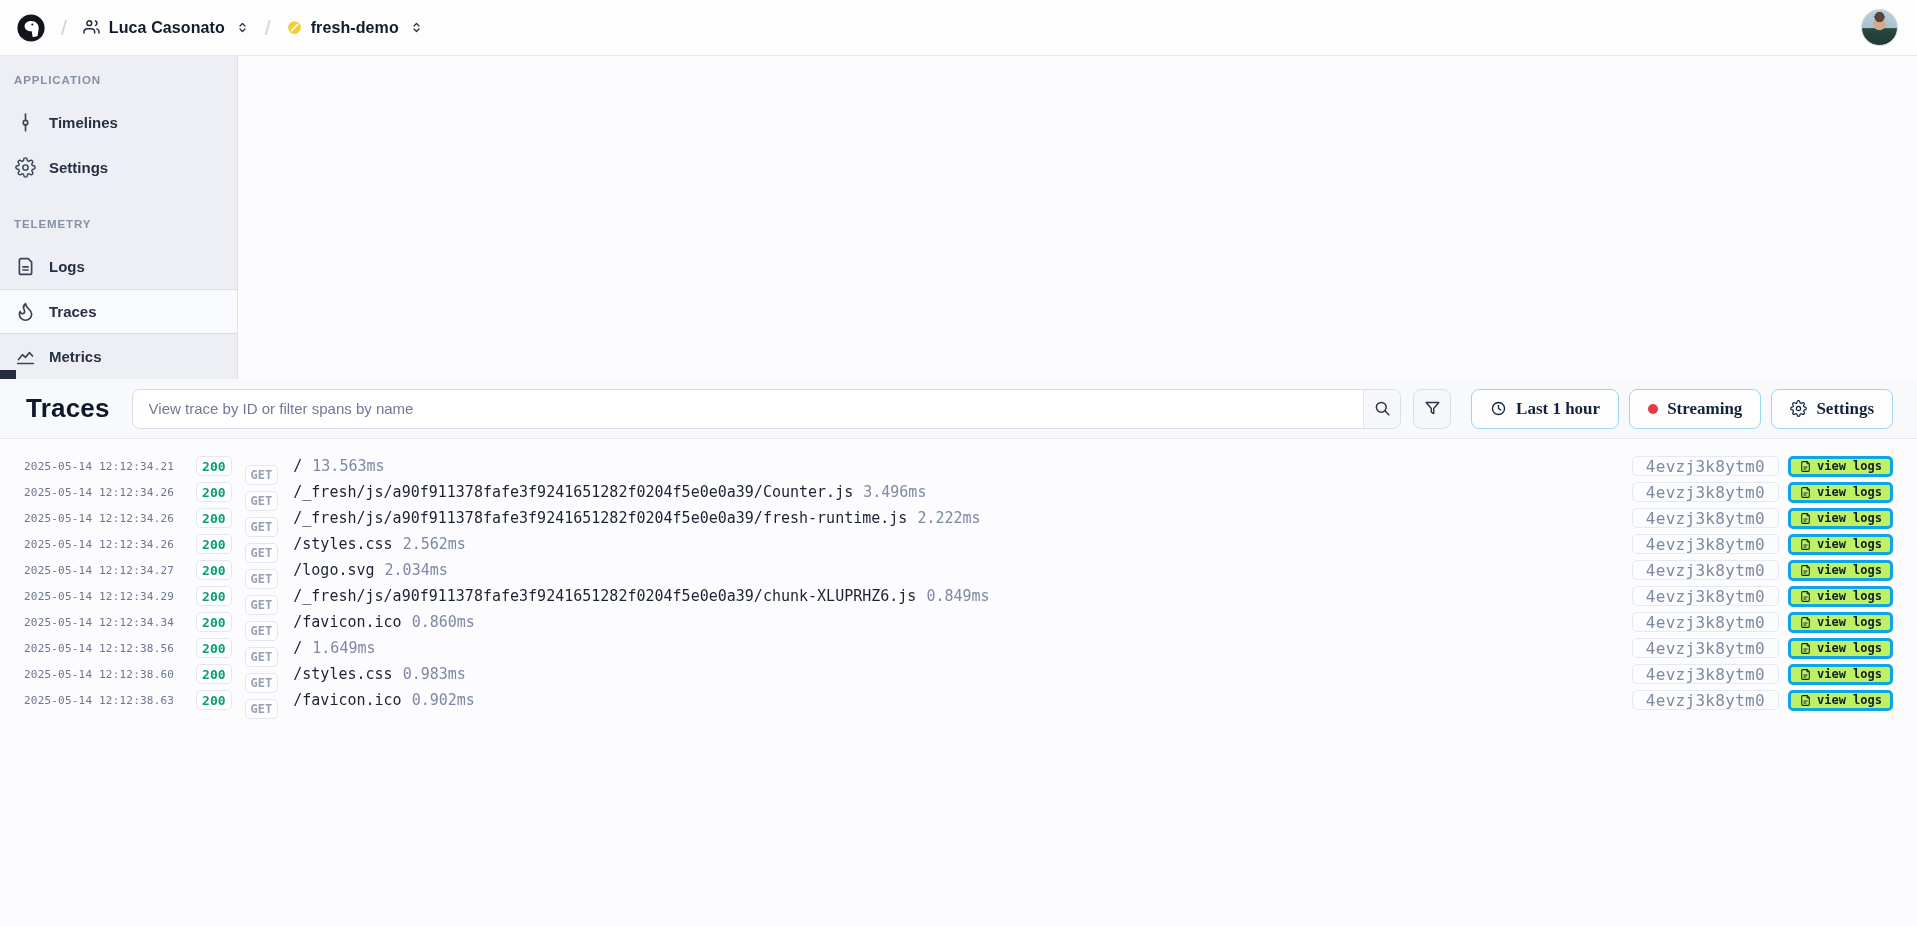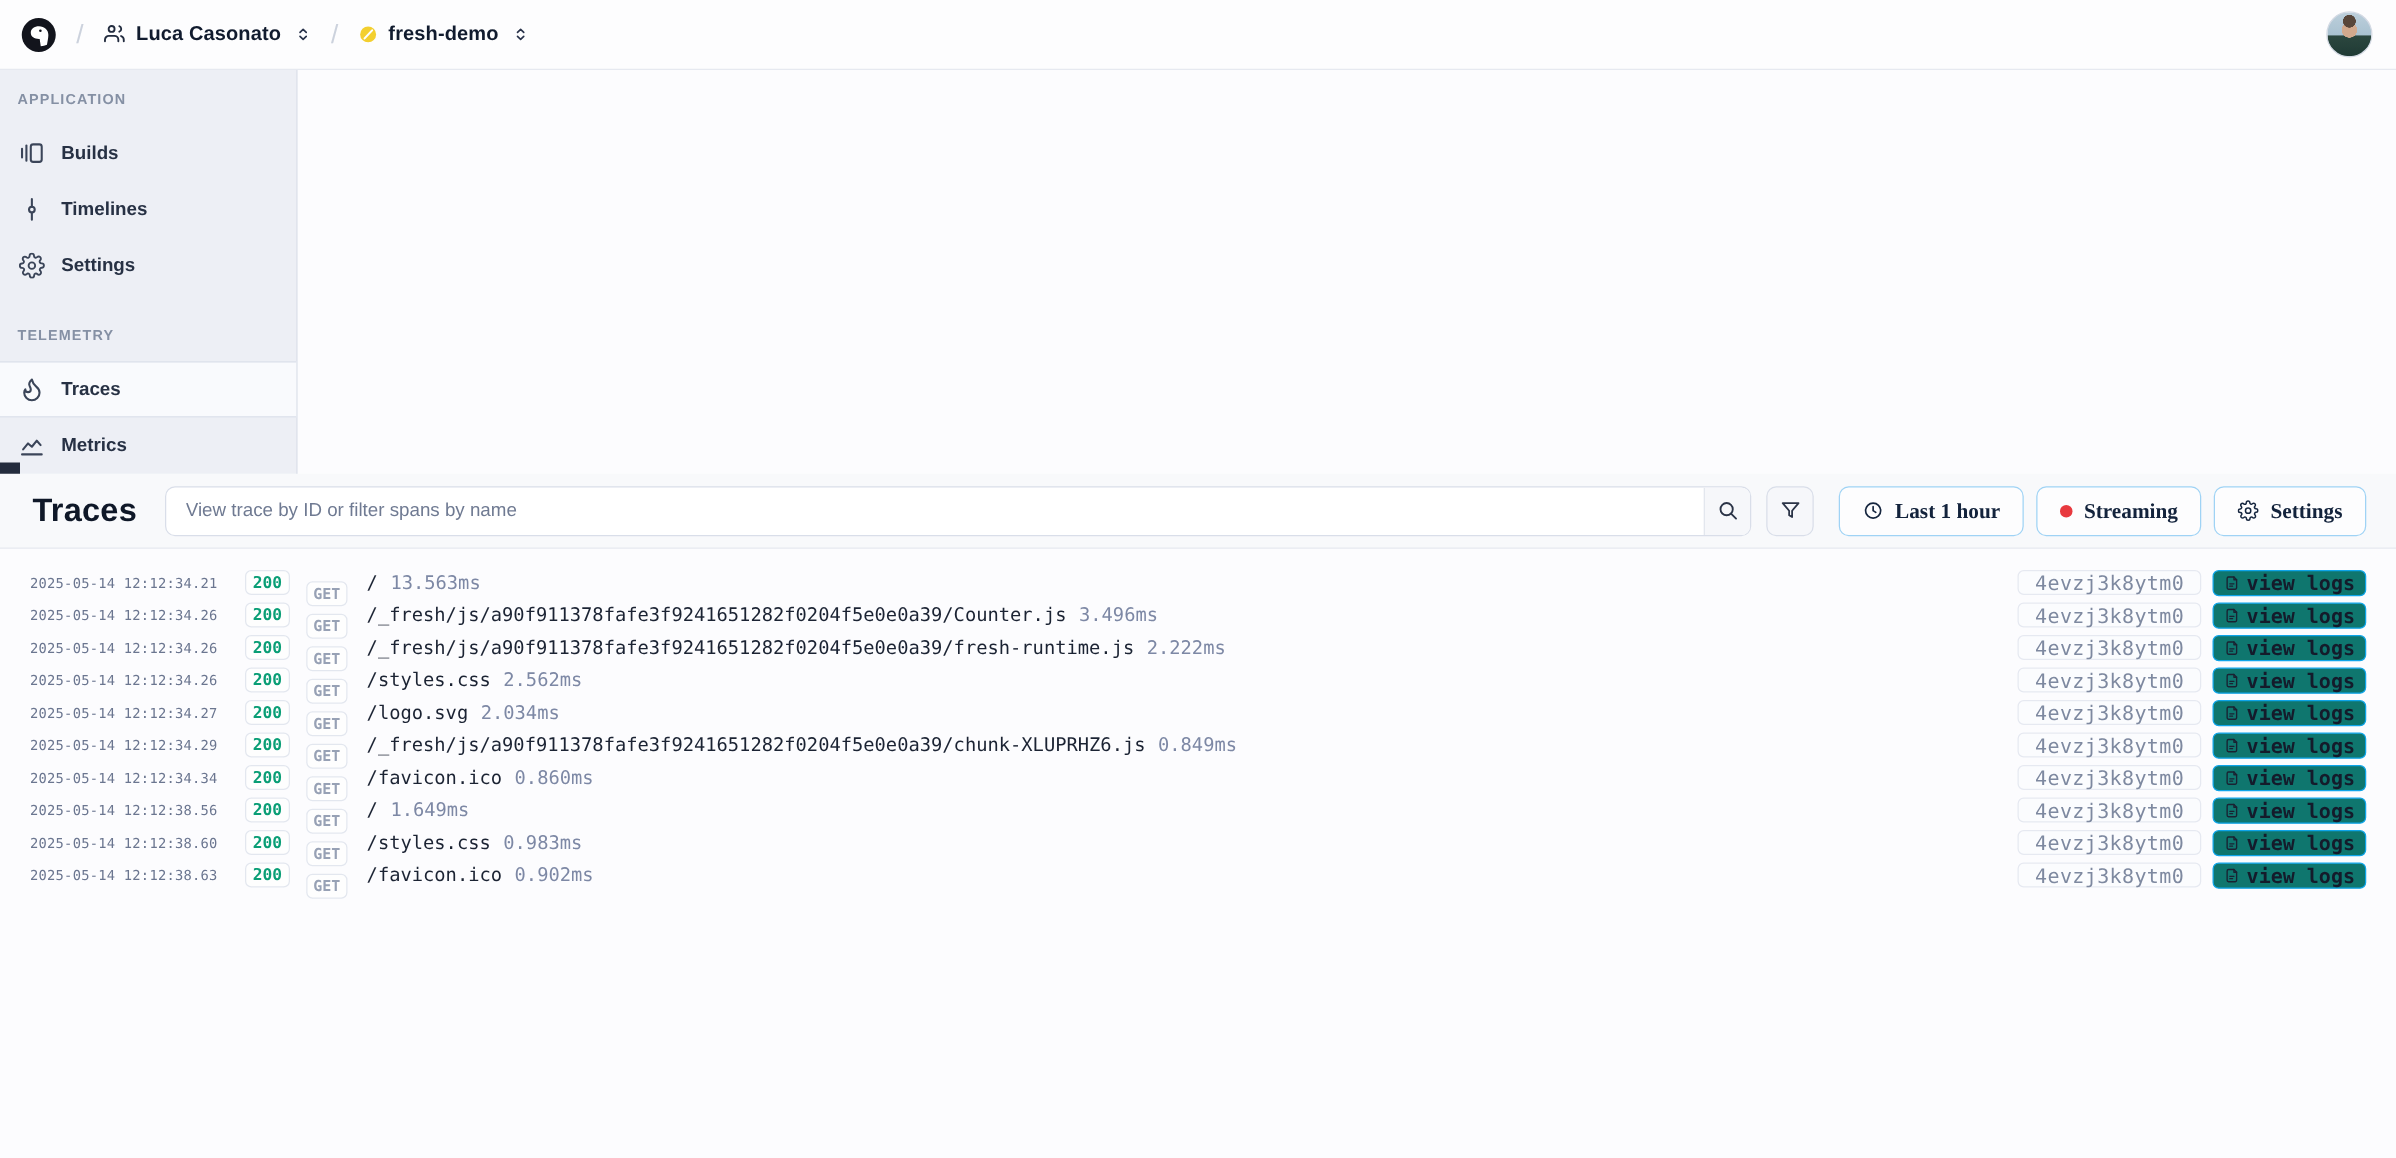--- a/index.html
+++ b/index.html
@@ -78,24 +78,24 @@
                   font-size:12px; font-weight:700; color:#97a1b5;margin-top:18px; }
   .path { margin-left:15px; font-family:"DejaVu Sans Mono","Liberation Mono",monospace;
           font-size:15px; color:#1b2333; white-space:pre; }
   .dur { margin-left:10px; font-family:"DejaVu Sans Mono","Liberation Mono",monospace;
          font-size:15px; color:#7d88a5; }
   .row-right { margin-left:auto; display:flex; align-items:center; gap:9px; }
   .trace-id { height:20px; padding:0 13px; border:1px solid #e6e9f1; border-radius:5px;
               background:#fbfcfe; display:flex; align-items:center;
               font-family:"DejaVu Sans Mono","Liberation Mono",monospace;
               font-size:16px; color:#7e89a0; letter-spacing:.3px; }
-  .view-logs { height:21px; padding:0 8px; border:1px solid #0ea5e9; border-radius:5px;
-               background:#0f766e; display:flex; align-items:center; gap:5px; cursor:pointer;
+  .view-logs { height:21px; padding:0 8px; border:3px solid #0ea5e9; border-radius:5px;
+               background:#bef264; display:flex; align-items:center; gap:5px; cursor:pointer;
                font-family:"DejaVu Sans Mono","Liberation Mono",monospace;
-               font-size:16px; font-weight:700; color:#141b2b; }
+               font-size:12px; font-weight:700; color:#141b2b; }
   .view-logs svg { width:13px; height:13px; stroke:#1a2232; }
 </style>
 </head>
 <body>
 
 <header class="topbar">
   <a class="logo">
     <svg viewBox="0 0 32 32">
       <circle cx="16" cy="16" r="14.5" fill="#12141c"></circle>
       <path d="M16.2 8.6c4.6 0 8 3 8 7.3 0 1.2-.2 2.6-.4 3.9l-.8 4.6c-1.6.7-3.4 1-5.3 1.1l-.9-6.1-.6.01c-3.9 0-7-1.9-7-5.3 0-3.2 3-5.5 7-5.5z" fill="#ffffff"></path>
@@ -136,45 +136,45 @@
   <div class="avatar"></div>
 </header>
 
 <div class="layout">
 
   <nav class="sidebar">
     <div class="section-label">APPLICATION</div>
     <div class="nav-group">
       <button class="nav-item">
         <svg viewBox="0 0 24 24" fill="none" stroke-width="1.9" stroke-linecap="round" stroke-linejoin="round">
-          <path d="M3 8v8"></path>
-            <path d="M7 5v14"></path>
-            <rect x="11" y="4" width="10" height="16" rx="2.2"></rect>
-        </svg>
-        <span>Builds</span>
-      </button>
-      <button class="nav-item">
-        <svg viewBox="0 0 24 24" fill="none" stroke-width="1.9" stroke-linecap="round" stroke-linejoin="round">
           <path d="M12 2.5v7"></path>
             <path d="M12 14.8v6.7"></path>
             <circle cx="12" cy="12.2" r="2.6"></circle>
         </svg>
         <span>Timelines</span>
       </button>
       <button class="nav-item">
         <svg viewBox="0 0 24 24" fill="none" stroke-width="1.7" stroke-linecap="round" stroke-linejoin="round">
           <circle cx="12" cy="12" r="3"></circle>
           <path d="M19.4 15a1.65 1.65 0 0 0 .33 1.82l.06.06a2 2 0 1 1-2.83 2.83l-.06-.06a1.65 1.65 0 0 0-1.82-.33 1.65 1.65 0 0 0-1 1.51V21a2 2 0 1 1-4 0v-.09a1.65 1.65 0 0 0-1-1.51 1.65 1.65 0 0 0-1.82.33l-.06.06a2 2 0 1 1-2.83-2.83l.06-.06a1.65 1.65 0 0 0 .33-1.82 1.65 1.65 0 0 0-1.51-1H3a2 2 0 1 1 0-4h.09a1.65 1.65 0 0 0 1.51-1 1.65 1.65 0 0 0-.33-1.82l-.06-.06a2 2 0 1 1 2.83-2.83l.06.06a1.65 1.65 0 0 0 1.82.33h.01a1.65 1.65 0 0 0 1-1.51V3a2 2 0 1 1 4 0v.09a1.65 1.65 0 0 0 1 1.51h.01a1.65 1.65 0 0 0 1.82-.33l.06-.06a2 2 0 1 1 2.83 2.83l-.06.06a1.65 1.65 0 0 0-.33 1.82v.01a1.65 1.65 0 0 0 1.51 1H21a2 2 0 1 1 0 4h-.09a1.65 1.65 0 0 0-1.51 1z"></path>
         </svg>
         <span>Settings</span>
       </button>
     </div>
 
     <div class="section-label second">TELEMETRY</div>
     <div class="nav-group">
+      <button class="nav-item first">
+        <svg viewBox="0 0 24 24" fill="none" stroke-width="1.9" stroke-linecap="round" stroke-linejoin="round">
+          <path d="M15 3H7a2 2 0 0 0-2 2v14a2 2 0 0 0 2 2h10a2 2 0 0 0 2-2V7Z"></path>
+          <path d="M9 12.5h6"></path>
+            <path d="M9 16h6"></path>
+        </svg>
+        <span>Logs</span>
+      </button>
       <button class="nav-item active">
         <svg viewBox="0 0 24 24" fill="none" stroke-width="1.9" stroke-linecap="round" stroke-linejoin="round">
           <path d="M8.5 14.5A2.5 2.5 0 0 0 11 12c0-1.38-.5-2-1-3-1.07-2.14-.22-4.05 2-6 .5 2.5 2 4.9 4 6.5 2 1.6 3 3.5 3 5.5a7 7 0 1 1-14 0c0-1.15.43-2.29 1-3a2.5 2.5 0 0 0 2.5 2.5z"></path>
         </svg>
         <span>Traces</span>
       </button>
       <button class="nav-item">
         <svg viewBox="0 0 24 24" fill="none" stroke-width="1.9" stroke-linecap="round" stroke-linejoin="round">
           <path d="M3 20h18"></path>
             <path d="M4 15.5 8.5 10l3.5 3 4.5-5.5 3.5 4"></path>

